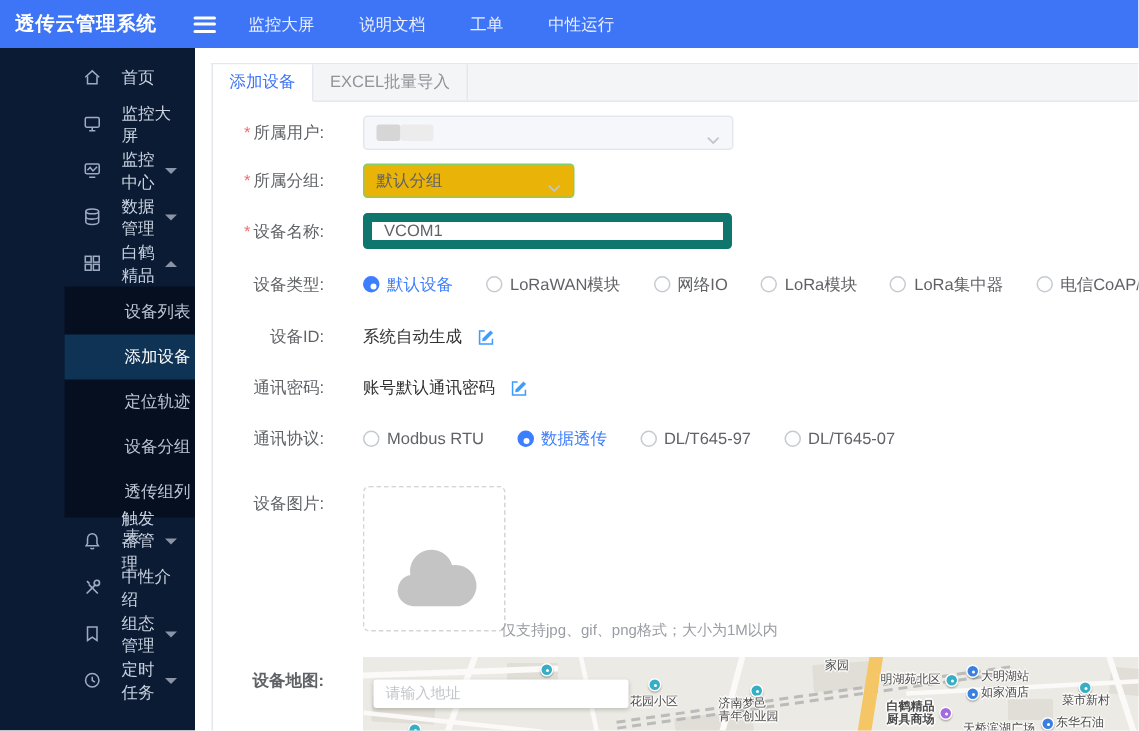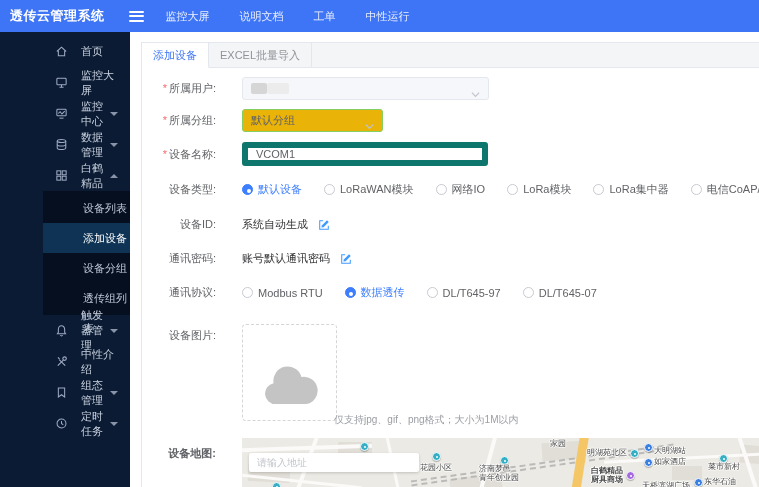--- a/index.html
+++ b/index.html
@@ -167,20 +167,21 @@
               <rect x="7.8" y="7.8" width="4.2" height="4.2"></rect>
             </svg>
           </span>
           <span class="lbl">白鹤精品</span>
           <span class="caret up"></span>
         </div>
       </div>
     <div class="submenu" id="side-sub">
         <div class="sub-item">设备列表</div>
         <div class="sub-item active">添加设备</div>
+        <div class="sub-item">定位轨迹</div>
         <div class="sub-item">设备分组</div>
         <div class="sub-item">透传组列表</div>
       </div>
     <div id="side-bottom">
         <div class="s-item">
           <span class="ic">
             <svg viewBox="0 0 14 14" width="13" height="13" fill="none" stroke="currentColor" stroke-width="1.1">
               <path d="M7 2 C4.9 2 3.6 3.7 3.6 5.8 V9 L2.6 10.6 H11.4 L10.4 9 V5.8 C10.4 3.7 9.1 2 7 2 Z"></path>
               <path d="M5.8 12 A1.3 1.3 0 0 0 8.2 12"></path>
             </svg>

